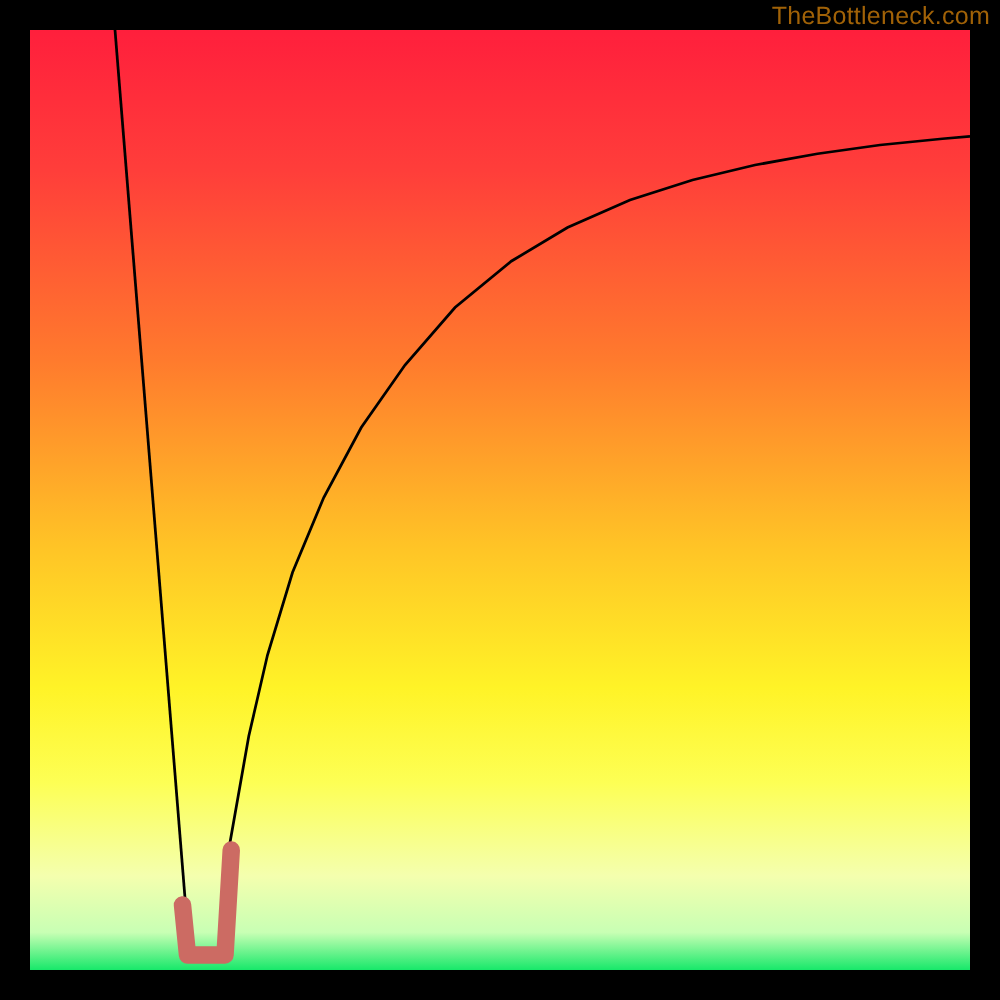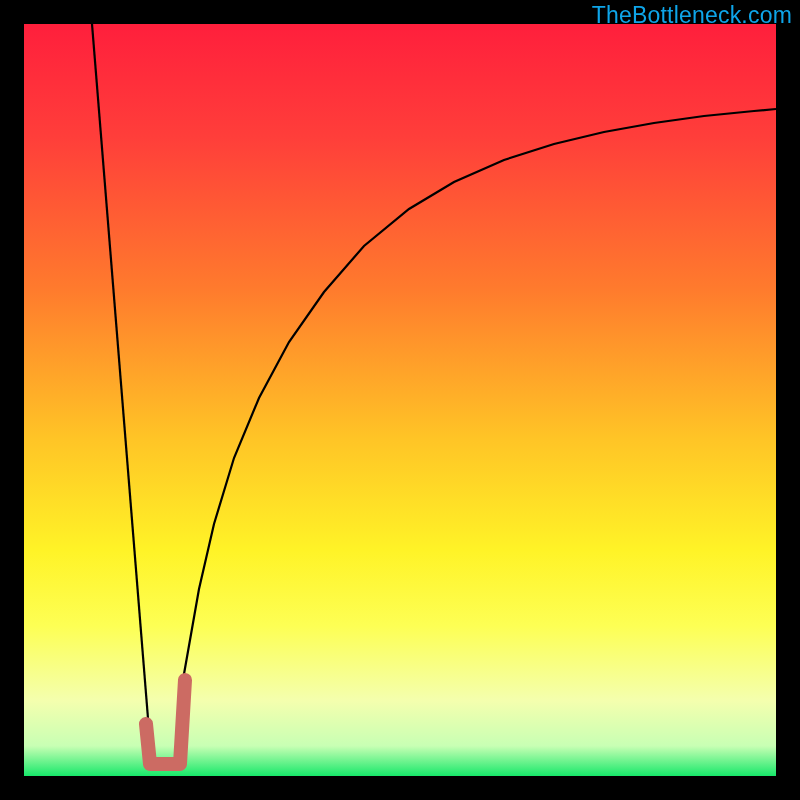--- a/index.html
+++ b/index.html
@@ -23,23 +23,23 @@
     left: 24px;
     top: 24px;
     width: 752px;
     height: 752px;
   }
   .watermark {
     position: absolute;
     top: 2px;
     right: 8px;
     font-family: Arial, Helvetica, sans-serif;
-    font-size: 23px;
+    font-size: 20px;
     font-weight: 500;
-    color: #0ea5e9;
+    color: #a16207;
     letter-spacing: 0.2px;
     user-select: none;
   }
 </style>
 </head>
 <body>
 
 <div class="frame">
   <svg class="plot" viewBox="0 0 752 752" width="752" height="752" preserveAspectRatio="none">
     <defs>

